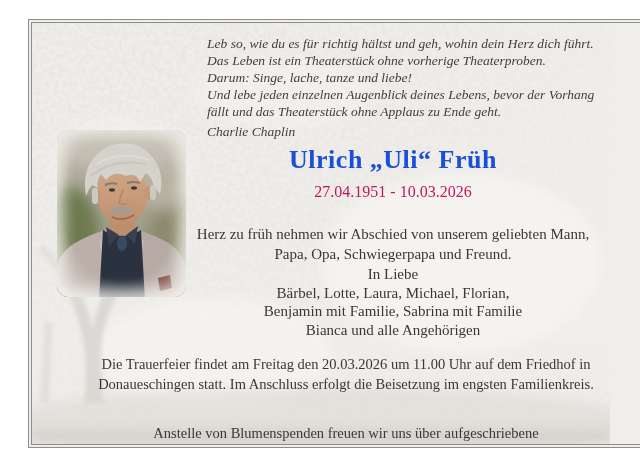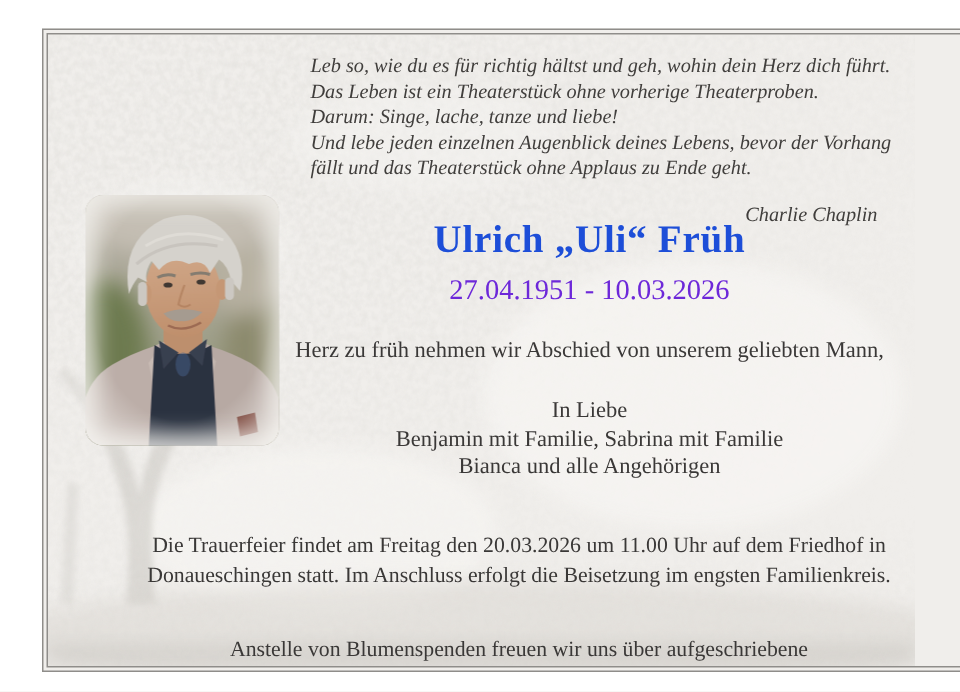--- a/index.html
+++ b/index.html
@@ -12,33 +12,33 @@
     position:absolute;left:28px;top:19px;width:636px;height:429px;
     box-sizing:border-box;border:4px double #8f8d8a;background:#f0eeeb;
     overflow:hidden;
   }
   .bg-art{position:absolute;left:0;top:0;width:578px;height:421px;opacity:0.55;}
   .quote{
     position:absolute;left:175px;top:12px;width:400px;
     font-style:italic;font-size:13.5px;line-height:17px;color:#403e3c;
   }
   .quote .qline{white-space:nowrap;}
-  .quote .attr{text-align:right;padding-right:22px;margin-top:14px;}
+  .quote .attr{text-align:left;padding-right:22px;margin-top:3px;}
   .portrait{
     position:absolute;left:25px;top:107px;width:129px;height:167px;
     border-radius:12px;overflow:hidden;
     box-shadow:inset 0 0 12px 5px rgba(243,241,238,0.8);
   }
   .portrait svg{display:block;}
   .vigshadow{position:absolute;inset:0;border-radius:12px;
     box-shadow:inset 0 0 14px 7px rgba(243,241,238,0.75);}
   .maincol{position:absolute;left:148px;top:0;width:426px;text-align:center;}
   .name{position:absolute;left:0;width:100%;top:122px;
     font-size:26px;font-weight:bold;color:#1d4ed8;letter-spacing:0.5px;white-space:nowrap;}
-  .dates{position:absolute;left:0;width:100%;top:160px;font-size:19px;color:#6d28d9;white-space:nowrap;}
+  .dates{position:absolute;left:0;width:100%;top:160px;font-size:16px;color:#be185d;white-space:nowrap;}
   .farewell{position:absolute;left:0;width:100%;top:201px;font-size:15px;line-height:20px;}
   .mourners{position:absolute;left:0;width:100%;top:242px;font-size:15px;line-height:18.5px;font-family:Liberation Serif, serif;}
   .fullcol{position:absolute;left:0;width:100%;text-align:center;}
   .funeral{top:331px;font-size:14.5px;line-height:20px;}
   .donation{top:377px;font-size:14.5px;line-height:19px;margin-top:24px;}
   .nw{white-space:nowrap;}
 </style>
 </head>
 <body>
 
@@ -189,23 +189,25 @@
       <rect width="129" height="167" fill="url(#vig)"></rect>
     </svg>
     <div class="vigshadow"></div>
   </div>
 
   <div class="maincol">
     <div class="name">Ulrich „Uli“ Früh</div>
     <div class="dates">27.04.1951 - 10.03.2026</div>
     <div class="farewell">
       <div class="nw">Herz zu früh nehmen wir Abschied von unserem geliebten Mann,</div>
+      <div class="nw">Papa, Opa, Schwiegerpapa und Freund.</div>
     </div>
     <div class="mourners">
       <div class="nw">In Liebe</div>
+      <div class="nw">Bärbel, Lotte, Laura, Michael, Florian,</div>
       <div class="nw">Benjamin mit Familie, Sabrina mit Familie</div>
       <div class="nw">Bianca und alle Angehörigen</div>
     </div>
   </div>
 
   <div class="fullcol funeral">
     <div class="nw">Die Trauerfeier findet am Freitag den 20.03.2026 um 11.00 Uhr auf dem Friedhof in</div>
     <div class="nw">Donaueschingen statt. Im Anschluss erfolgt die Beisetzung im engsten Familienkreis.</div>
   </div>
   <div class="fullcol donation">

